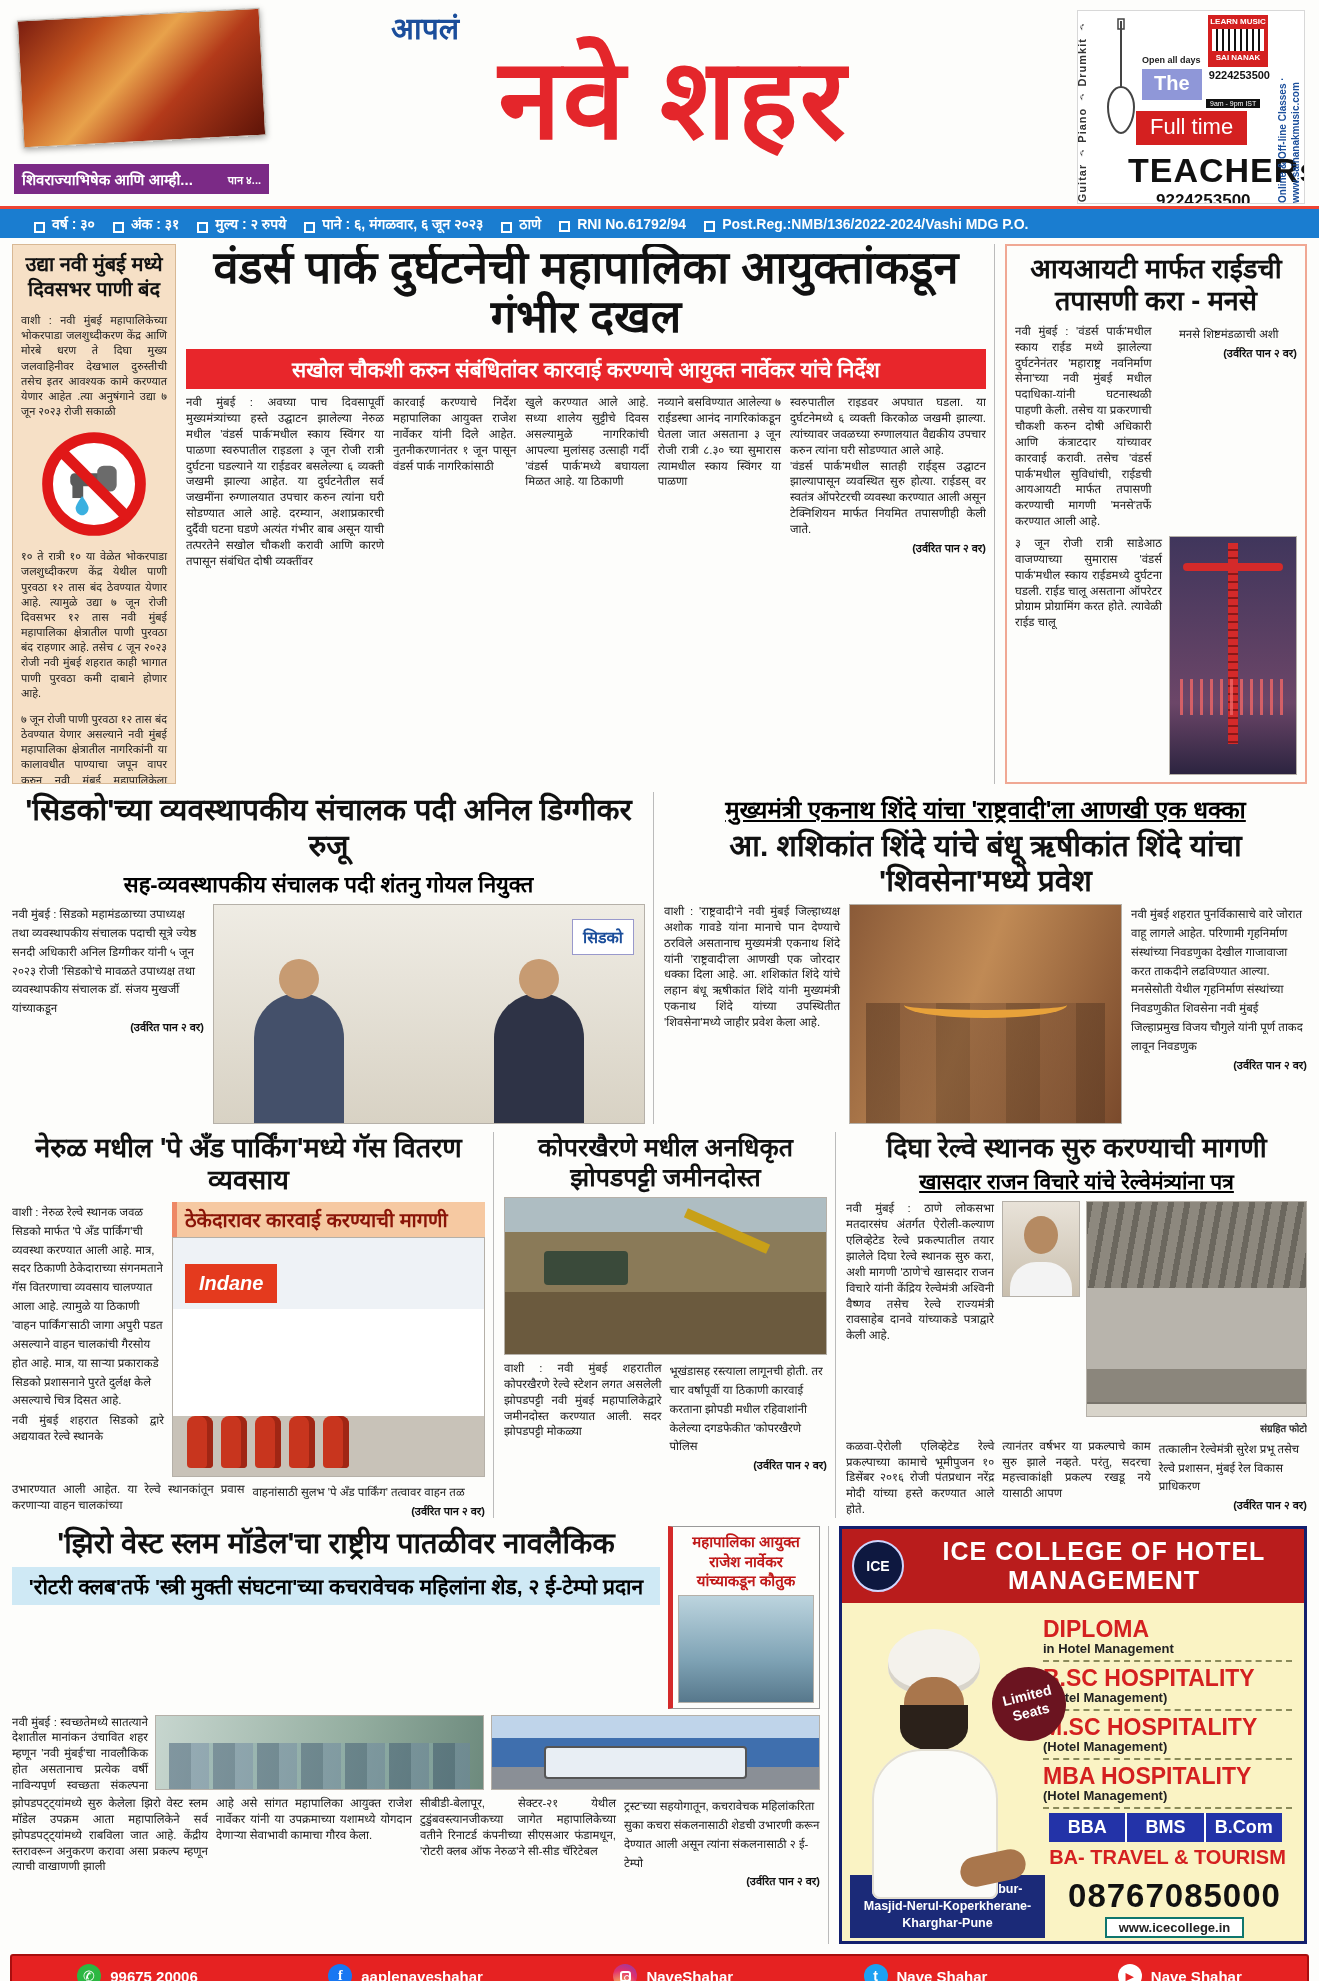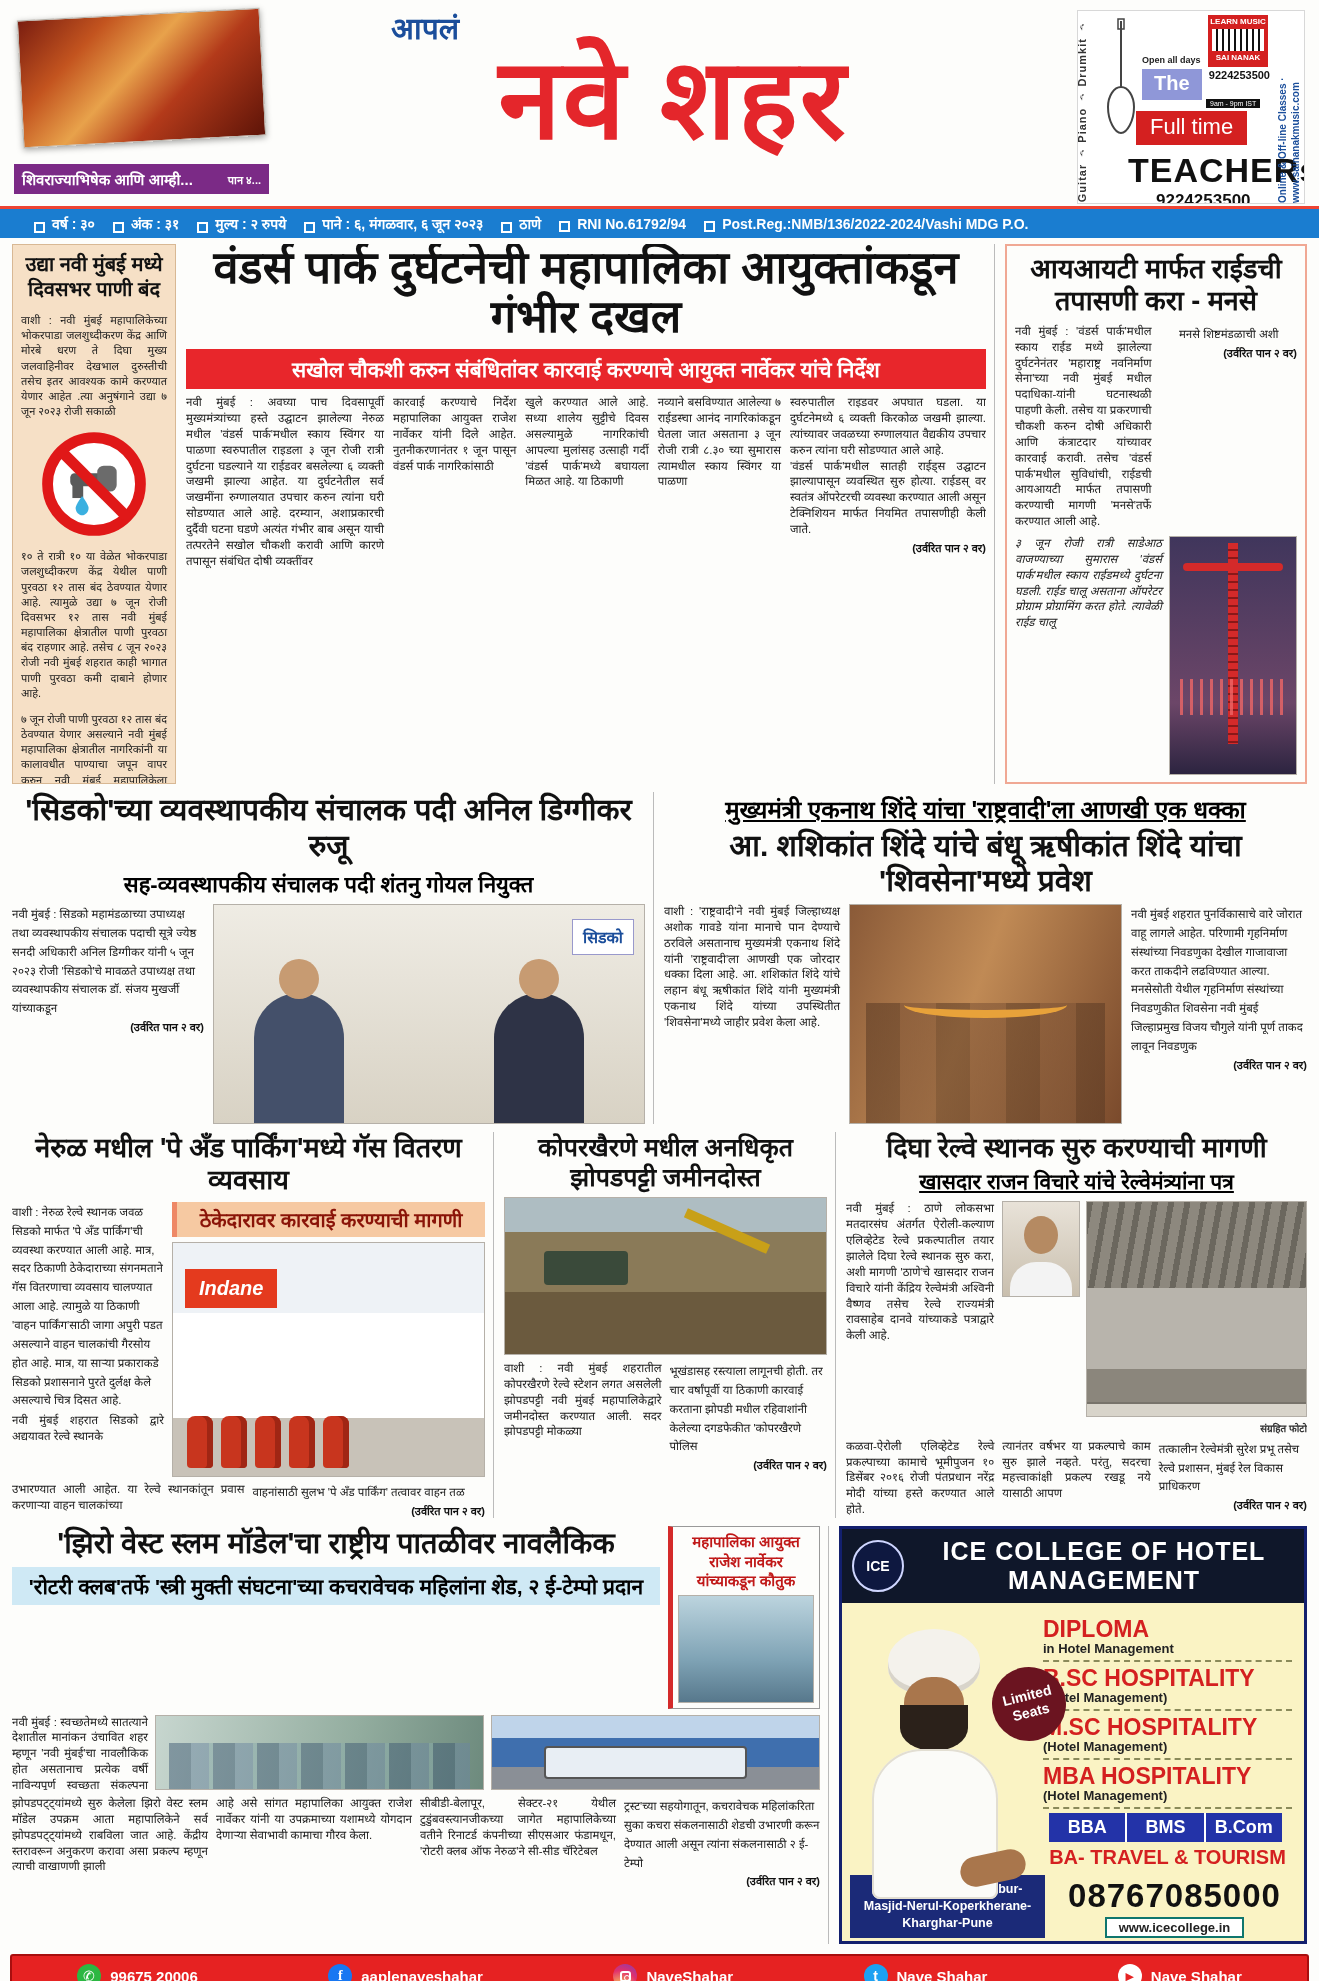--- a/index.html
+++ b/index.html
@@ -70,21 +70,21 @@
   .roofline{position:absolute;left:0;top:118px;width:100%;height:10px;background:#efece6;border-top:2px solid #9a958c;}
   .threecols{display:flex;gap:9px;flex:1;}
   .threecols>div{flex:1;}
   .mscol5{width:196px;display:flex;flex-direction:column;}
 
   .manase{width:302px;border:2px solid #f0a894;padding:7px 8px;display:flex;flex-direction:column;}
   .manase h2{font-size:27px;text-align:center;line-height:1.2;margin-bottom:6px;}
   .mn2{display:flex;gap:9px;}
   .mn2>div{flex:1;}
   .mnbot{display:flex;gap:7px;margin-top:6px;flex:1;}
-  .mnbot .t{flex:1;font-style:italic;}
+  .mnbot .t{flex:1;}
   .ph-ride{width:128px;background:linear-gradient(#40365c,#6c4668 70%,#2c2440);}
   .ride-mast{position:absolute;left:46%;top:6px;width:10px;height:85%;background:repeating-linear-gradient(#d42a2a 0 6px,#8a1818 6px 8px);}
   .ride-arms{position:absolute;left:10%;top:26px;width:80%;height:8px;background:#d42a2a;border-radius:4px;}
   .ride-lights{position:absolute;left:8%;top:60%;width:84%;height:36px;
     background:repeating-linear-gradient(90deg,#e66 0 3px,transparent 3px 10px);opacity:.8;}
 
   
   .row2{display:flex;gap:10px;height:332px;}
   .cidco{width:642px;border-right:1px solid #bbb;padding-right:8px;display:flex;flex-direction:column;}
   .cidco h2{font-size:30px;text-align:center;line-height:1.2;}
@@ -113,21 +113,21 @@
     border-bottom:8px solid #e8a23a;}
   .sena-figs{position:absolute;bottom:0;left:6%;width:88%;height:55%;
     background:repeating-linear-gradient(90deg,#5a3a24 0 34px,#7b5134 34px 70px);opacity:.55;}
 
   
   .row3{display:flex;gap:10px;height:386px;}
   .nerul{width:482px;border-right:1px solid #bbb;padding-right:8px;display:flex;flex-direction:column;}
   .nerul h2{font-size:27px;text-align:center;line-height:1.2;margin-bottom:5px;}
   .nbody{display:flex;gap:8px;flex:1;overflow:hidden;}
   .ncol{width:152px;}
-  .nright{flex:1;display:flex;flex-direction:column;gap:5px;text-align:center;}
+  .nright{flex:1;display:flex;flex-direction:column;}
   .hl{background:#f6c9a2;color:#8a1408;font-weight:800;font-size:20px;padding:4px 8px;border-left:5px solid #e86;}
   .ph-indane{flex:1;background:linear-gradient(#eef2f6 0 30%,#ffffff 30% 75%,#c8c2b8 75% 100%);}
   .indane-box{position:absolute;left:12px;top:26px;background:#e43a1e;color:#fff;font-weight:800;font-size:20px;
     padding:8px 14px;font-style:italic;}
   .cyl{position:absolute;bottom:8px;width:26px;height:52px;border-radius:8px 8px 4px 4px;background:#c8351e;box-shadow:inset -6px 0 #a02614;}
   .nbot{display:flex;gap:8px;margin-top:5px;}
   .nbot>div{flex:1;}
 
   .kopar{width:332px;border-right:1px solid #bbb;padding-right:8px;display:flex;flex-direction:column;}
   .kopar h2{font-size:25px;text-align:center;line-height:1.2;margin-bottom:5px;}
@@ -169,21 +169,21 @@
   .zc1{width:136px;}
   .ph-z1{flex:1;background:linear-gradient(100deg,#c7d6cf,#93ad9f 60%,#6d8a7d);}
   .z-people{position:absolute;bottom:0;left:4%;width:92%;height:62%;
     background:repeating-linear-gradient(90deg,#3f5a74 0 22px,#6b86a0 22px 40px,#8aa 40px 44px);opacity:.5;}
   .ph-z2{flex:1;background:linear-gradient(#bfd4ea 0 30%,#3f6fae 30% 70%,#8a8f96 70%);}
   .z-truck{position:absolute;left:16%;bottom:14%;width:62%;height:44%;background:#e8eef4;border:2px solid #555;border-radius:4px;}
   .zbot{display:flex;gap:8px;height:148px;overflow:hidden;}
   .zbot>div{flex:1;}
 
   .icead{width:468px;border:3px solid #13206e;display:flex;flex-direction:column;background:#faf3c4;}
-  .ice-head{background:#0f172a;color:#fff;display:flex;align-items:center;gap:10px;padding:8px 10px;}
+  .ice-head{background:#b91c1c;color:#fff;display:flex;align-items:center;gap:10px;padding:8px 10px;}
   .ice-logo{width:52px;height:52px;border-radius:50%;background:#0e1840;border:2px solid #cfd6ff;color:#fff;
     display:flex;align-items:center;justify-content:center;font-weight:800;font-size:14px;}
   .ice-title{flex:1;text-align:center;font-weight:800;font-size:25px;line-height:1.15;letter-spacing:1px;}
   .ice-body{flex:1;display:flex;position:relative;}
   .ice-left{width:195px;position:relative;}
   .chef-turban{position:absolute;left:46px;top:26px;width:92px;height:66px;border-radius:50% 50% 42% 42%;background:#f4f2ec;box-shadow:inset 0 -6px #d8d4ca;}
   .chef-face{position:absolute;left:62px;top:74px;width:60px;height:56px;border-radius:46%;background:#a9764c;}
   .chef-beard{position:absolute;left:58px;top:102px;width:68px;height:46px;border-radius:0 0 50% 50%;background:#2b211a;}
   .chef-coat{position:absolute;left:30px;top:146px;width:126px;height:150px;border-radius:50px 50px 8px 8px;background:#fbfbf8;box-shadow:inset 0 0 0 2px #e2ded2;}
   .chef-hand{position:absolute;left:118px;top:250px;width:66px;height:30px;border-radius:16px;background:#a9764c;transform:rotate(-12deg);}

